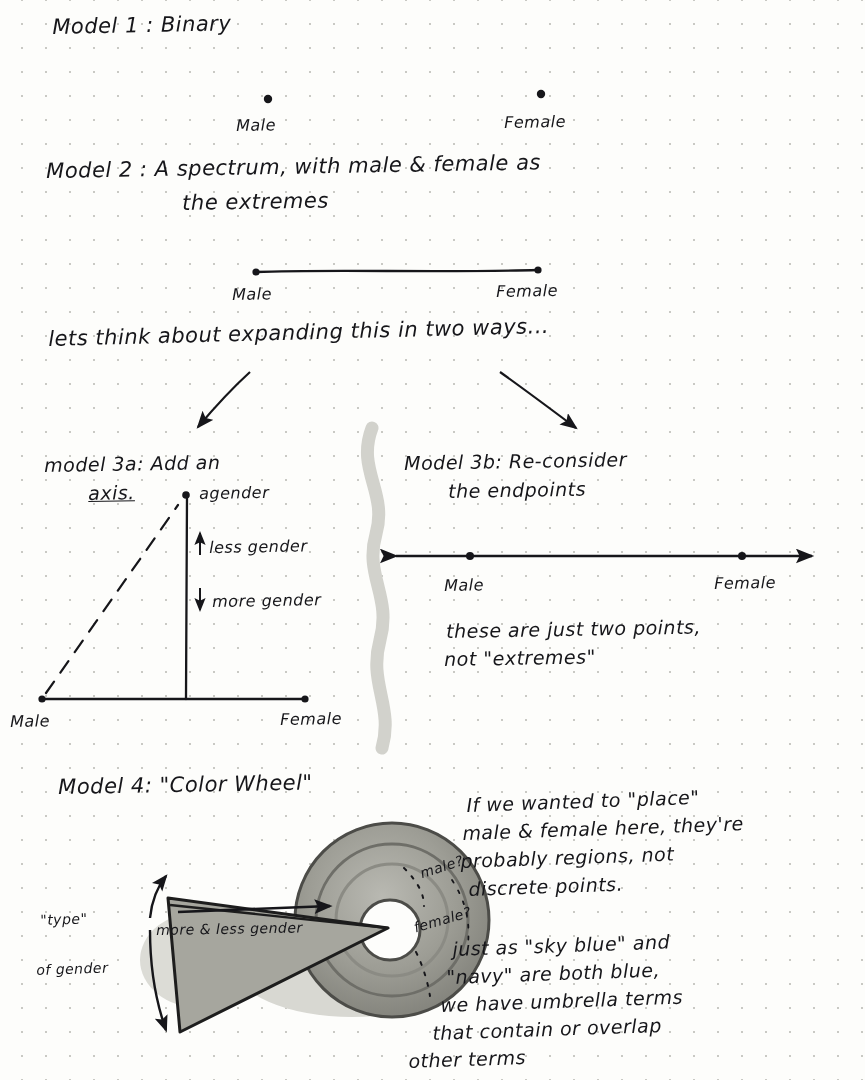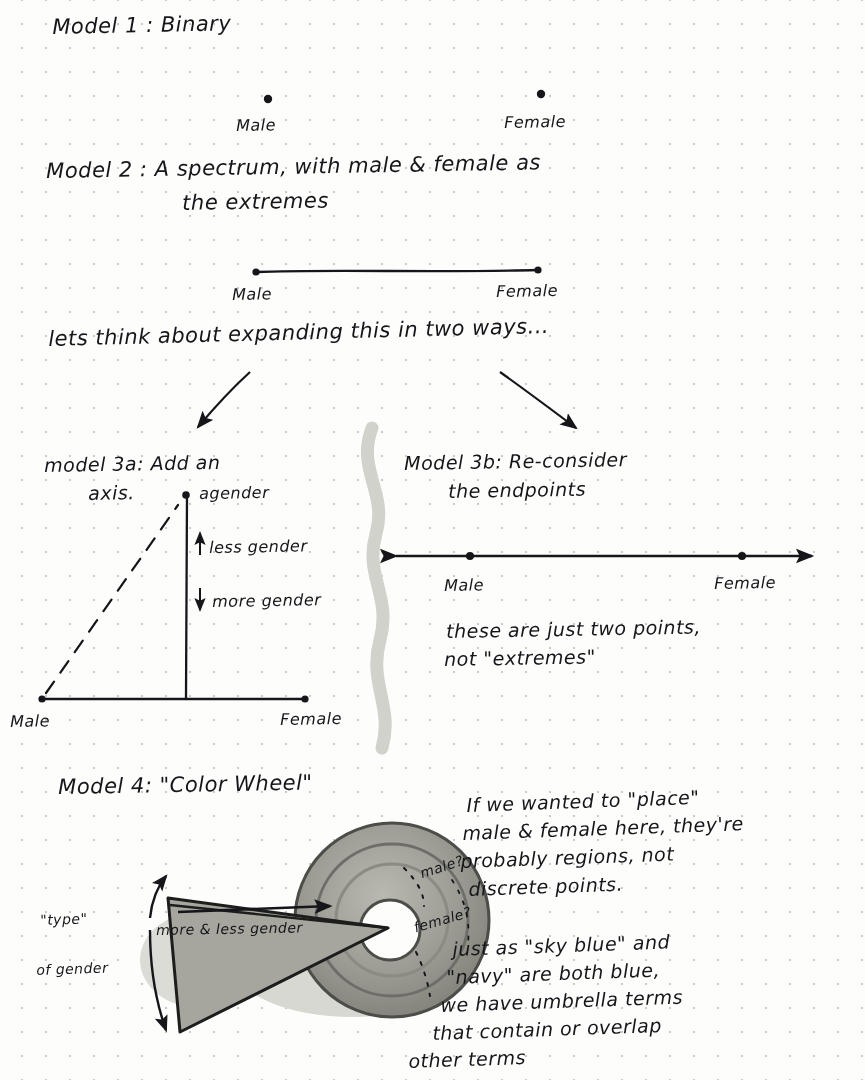--- a/index.html
+++ b/index.html
@@ -143,21 +143,21 @@
 
   <div class="ink hw big" style="left:46px; top:158px; transform:rotate(-1deg);">Model 2 : A spectrum, with male &amp; female as</div>
   <div class="ink hw big" style="left:182px; top:190px; transform:rotate(-1deg);">the extremes</div>
 
   <div class="ink hw small" style="left:232px; top:285px; transform:rotate(-1deg);">Male</div>
   <div class="ink hw small" style="left:496px; top:282px; transform:rotate(-1deg);">Female</div>
 
   <div class="ink hw big" style="left:48px; top:326px; transform:rotate(-1.5deg);">lets think about expanding this in two ways...</div>
 
   <div class="ink hw mid" style="left:44px; top:454px; transform:rotate(-1deg);">model 3a: Add an</div>
-  <div class="ink hw mid" style="left:88px; top:482px; transform:rotate(-1deg);">axis.</div>
+  <div class="ink hw mid" style="left:88px; top:482px; transform:rotate(-1deg);text-decoration:underline;">axis.</div>
   <div class="ink hw small" style="left:199px; top:484px; transform:rotate(-1deg);">agender</div>
   <div class="ink hw small" style="left:209px; top:538px; transform:rotate(-1deg);">less gender</div>
   <div class="ink hw small" style="left:212px; top:592px; transform:rotate(-1deg);">more gender</div>
   <div class="ink hw small" style="left:10px; top:712px; transform:rotate(-1deg);">Male</div>
   <div class="ink hw small" style="left:280px; top:710px; transform:rotate(-1deg);">Female</div>
 
   <div class="ink hw mid" style="left:404px; top:452px; transform:rotate(-1deg);">Model 3b: Re-consider</div>
   <div class="ink hw mid" style="left:448px; top:480px; transform:rotate(-1deg);">the endpoints</div>
   <div class="ink hw small" style="left:444px; top:576px; transform:rotate(-1deg);">Male</div>
   <div class="ink hw small" style="left:714px; top:574px; transform:rotate(-1deg);">Female</div>

